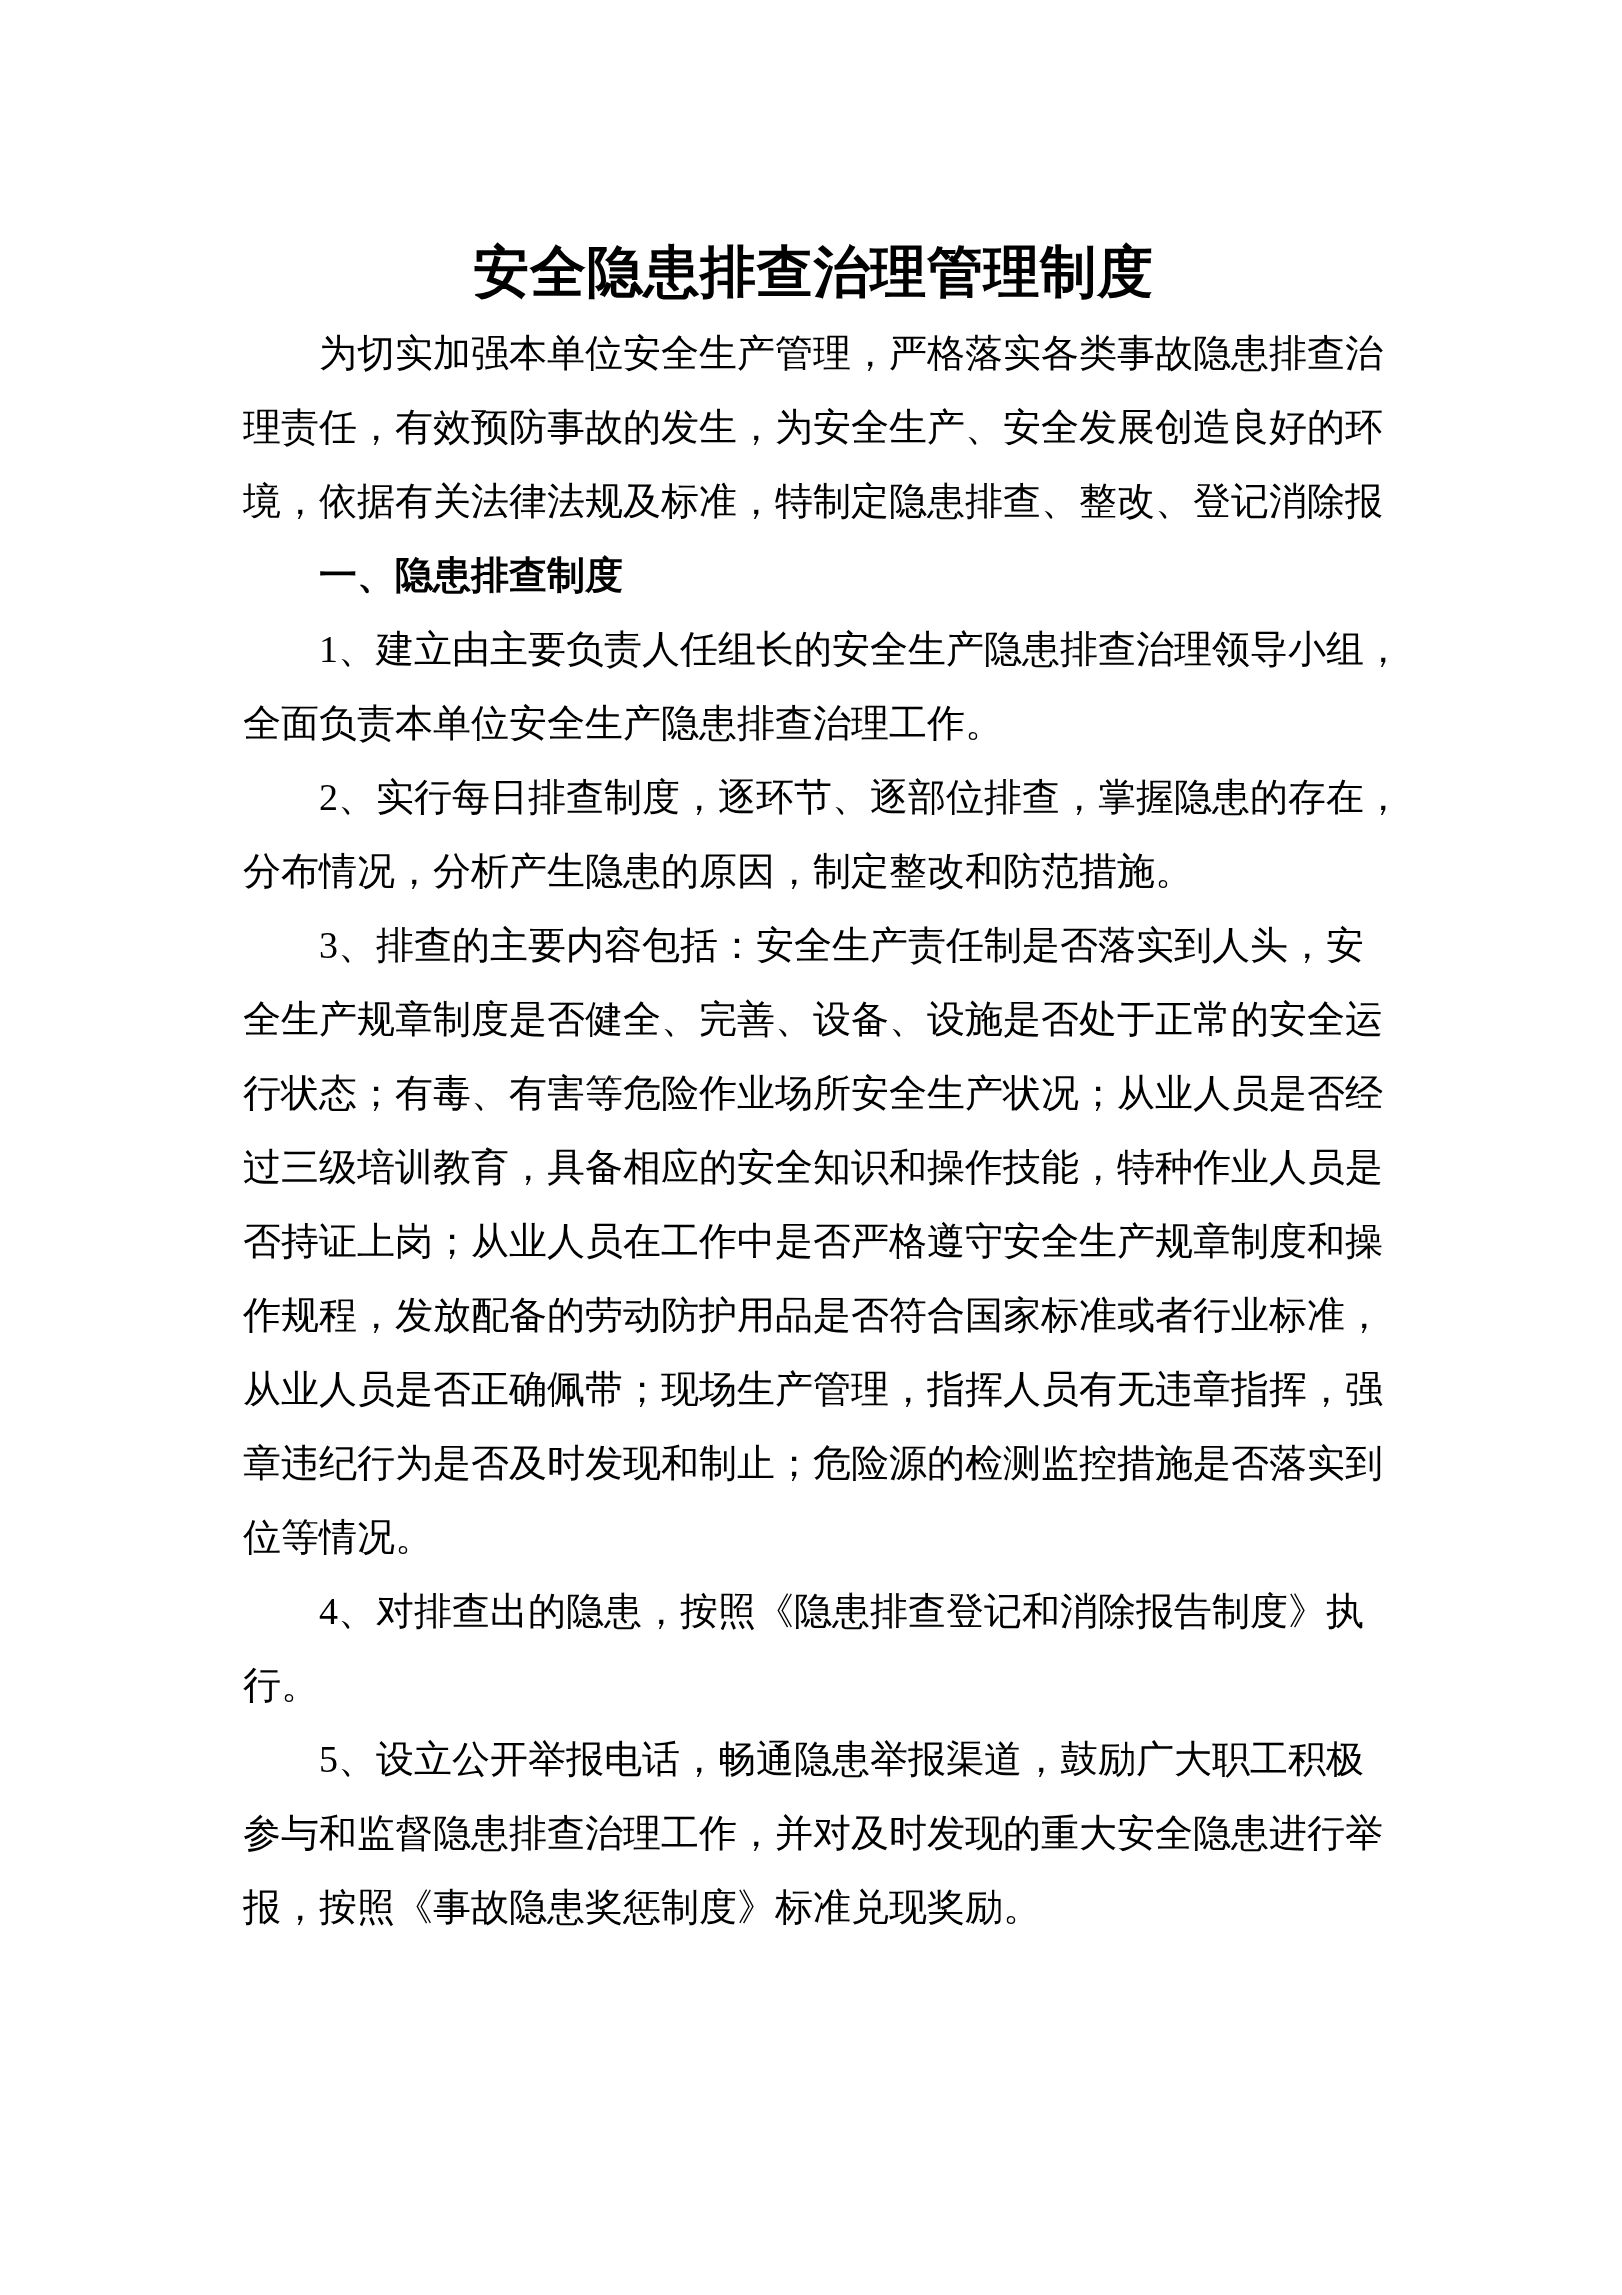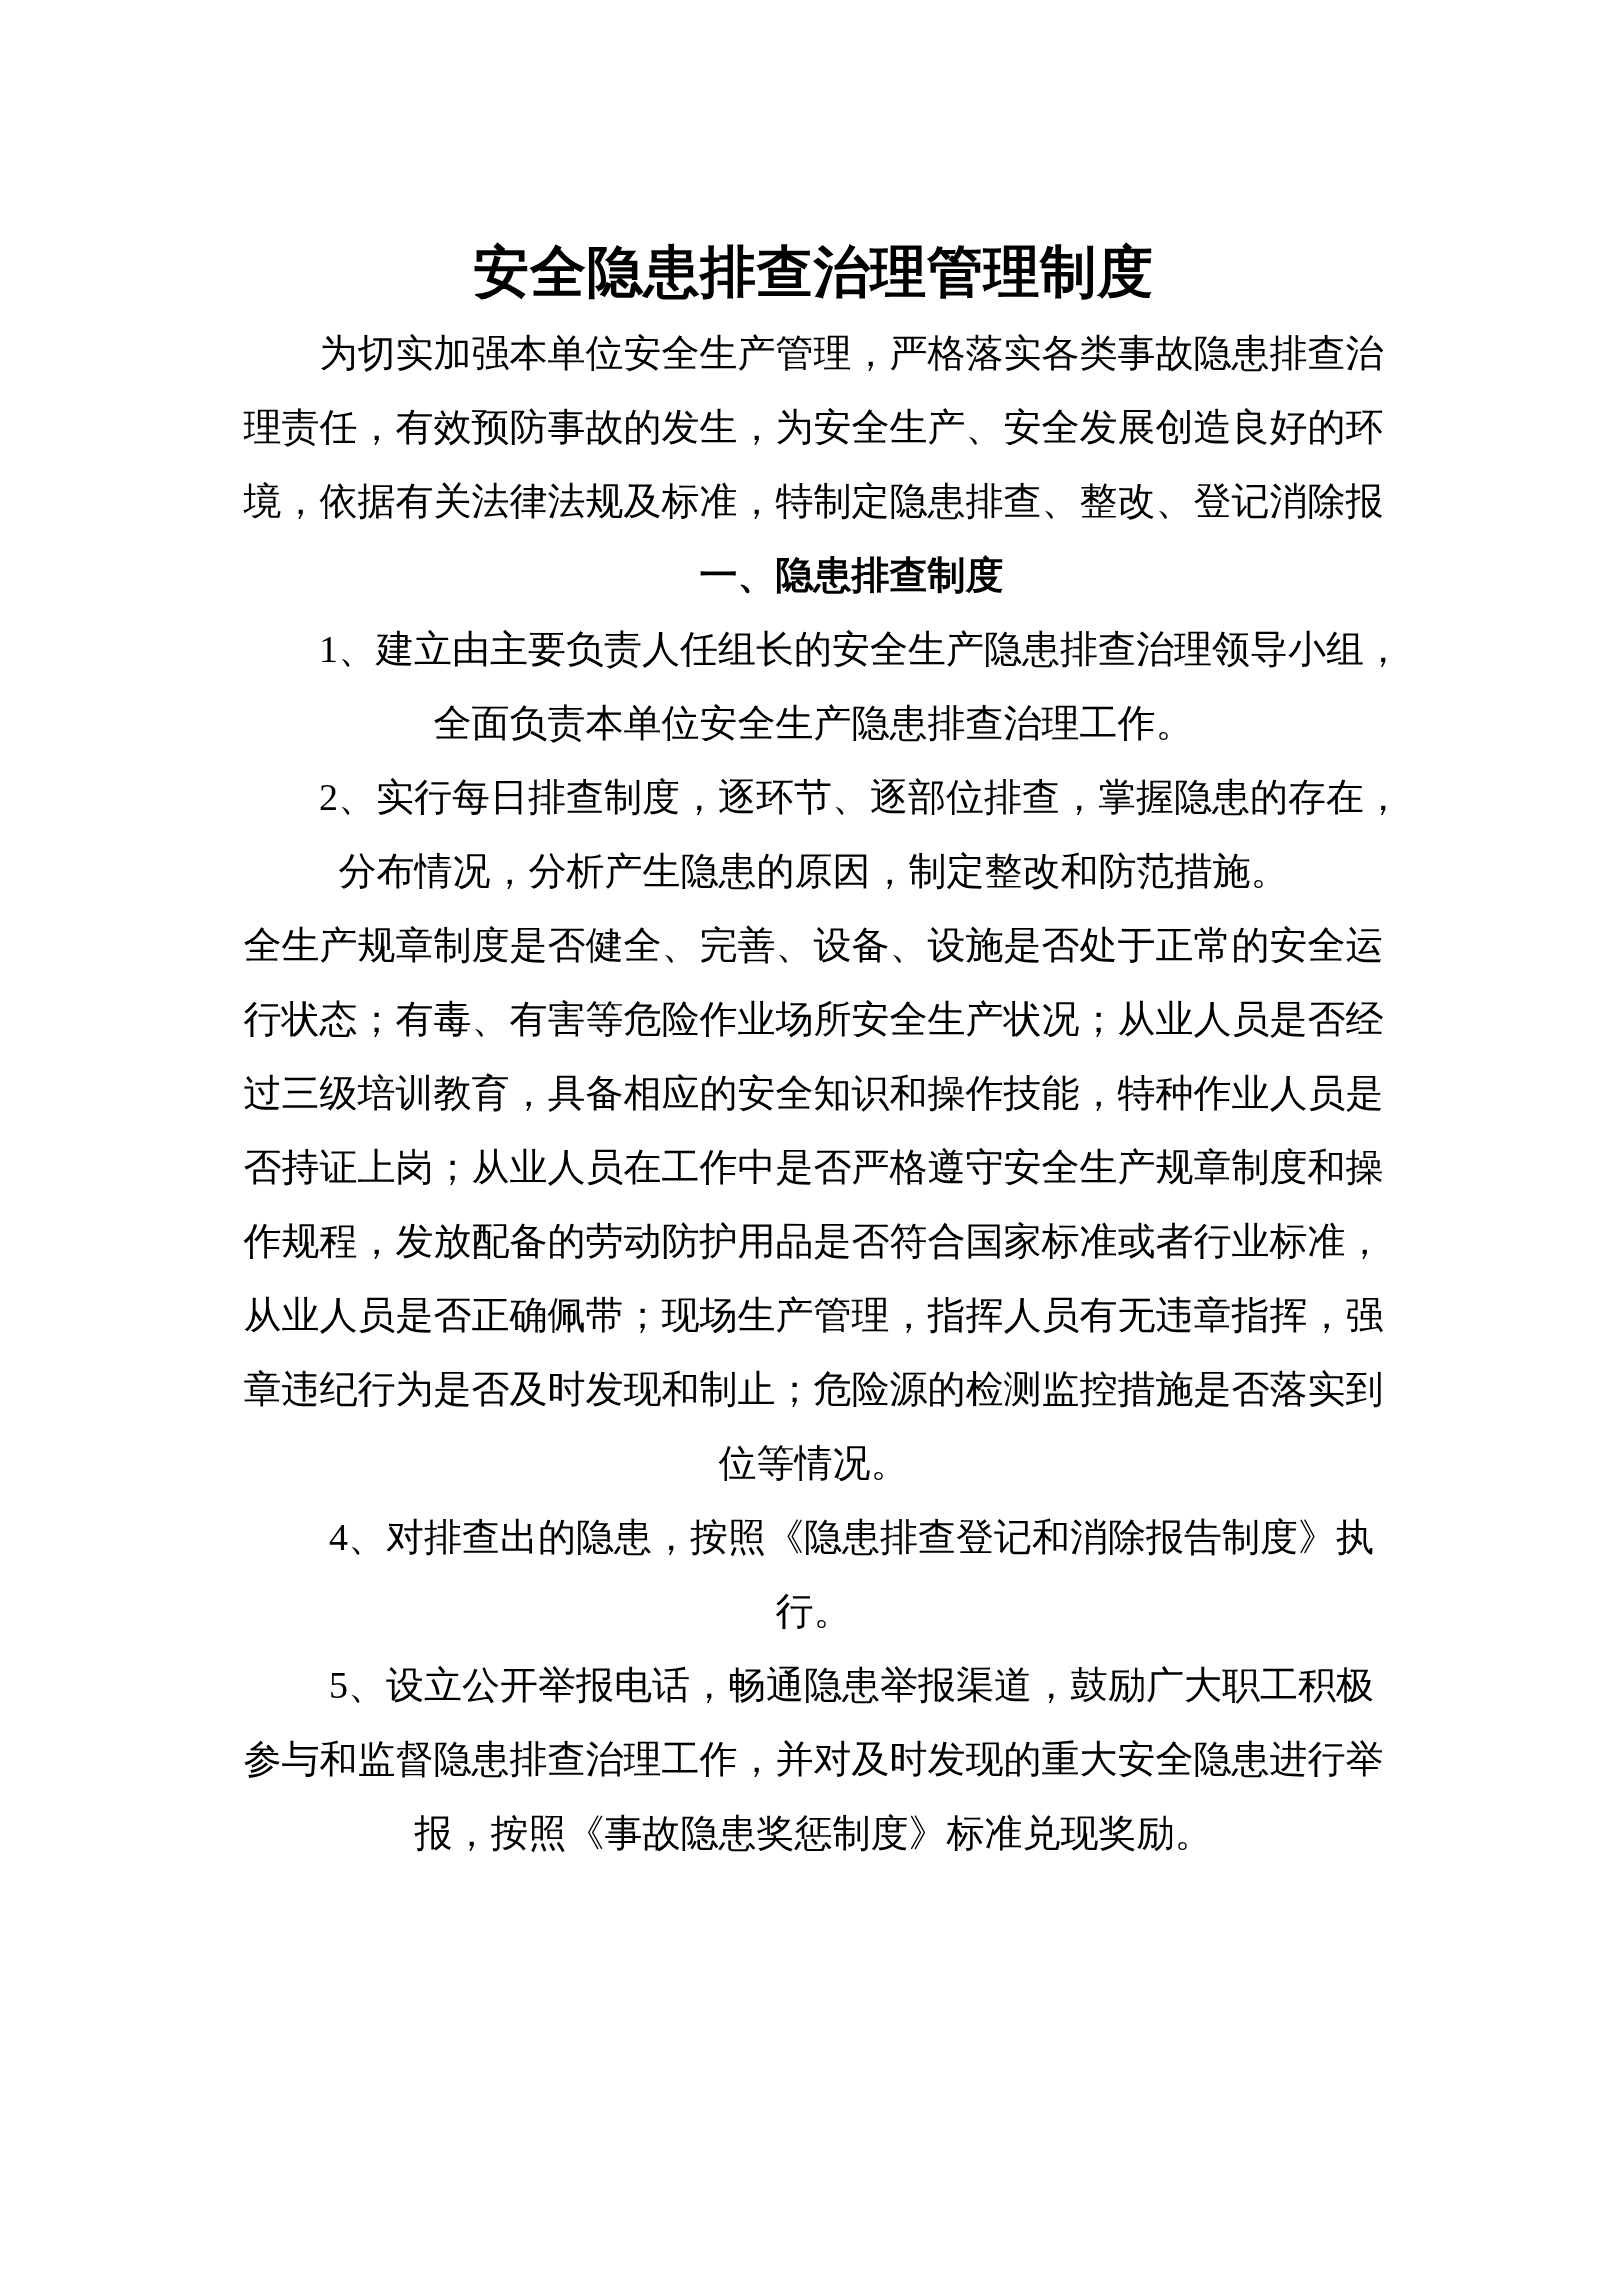--- a/index.html
+++ b/index.html
@@ -29,41 +29,42 @@
     line-height: 51px;
     text-align: center;
     letter-spacing: 0.7px;
     font-family: "Liberation Serif", serif;
   }
   .line {
     font-size: 38px;
     line-height: 74px;
     letter-spacing: 0;
     white-space: pre;
-    text-align: center;
+    text-align: left;
   }
   .line.heading {
     font-weight: 700;
     font-family: "Liberation Sans", sans-serif;
   }
 </style>
 </head>
 <body>
 
 <div class="page">
   <div class="content">
     <h1 class="doc-title">安全隐患排查治理管理制度</h1>
     <div class="line">　　为切实加强本单位安全生产管理，严格落实各类事故隐患排查治</div>
     <div class="line">理责任，有效预防事故的发生，为安全生产、安全发展创造良好的环</div>
     <div class="line">境，依据有关法律法规及标准，特制定隐患排查、整改、登记消除报</div>
     <div class="line heading">　　一、隐患排查制度</div>
     <div class="line">　　1、建立由主要负责人任组长的安全生产隐患排查治理领导小组，</div>
     <div class="line">全面负责本单位安全生产隐患排查治理工作。</div>
     <div class="line">　　2、实行每日排查制度，逐环节、逐部位排查，掌握隐患的存在，</div>
     <div class="line">分布情况，分析产生隐患的原因，制定整改和防范措施。</div>
+    <div class="line">　　3、排查的主要内容包括：安全生产责任制是否落实到人头，安</div>
     <div class="line">全生产规章制度是否健全、完善、设备、设施是否处于正常的安全运</div>
     <div class="line">行状态；有毒、有害等危险作业场所安全生产状况；从业人员是否经</div>
     <div class="line">过三级培训教育，具备相应的安全知识和操作技能，特种作业人员是</div>
     <div class="line">否持证上岗；从业人员在工作中是否严格遵守安全生产规章制度和操</div>
     <div class="line">作规程，发放配备的劳动防护用品是否符合国家标准或者行业标准，</div>
     <div class="line">从业人员是否正确佩带；现场生产管理，指挥人员有无违章指挥，强</div>
     <div class="line">章违纪行为是否及时发现和制止；危险源的检测监控措施是否落实到</div>
     <div class="line">位等情况。</div>
     <div class="line">　　4、对排查出的隐患，按照《隐患排查登记和消除报告制度》执</div>
     <div class="line">行。</div>

